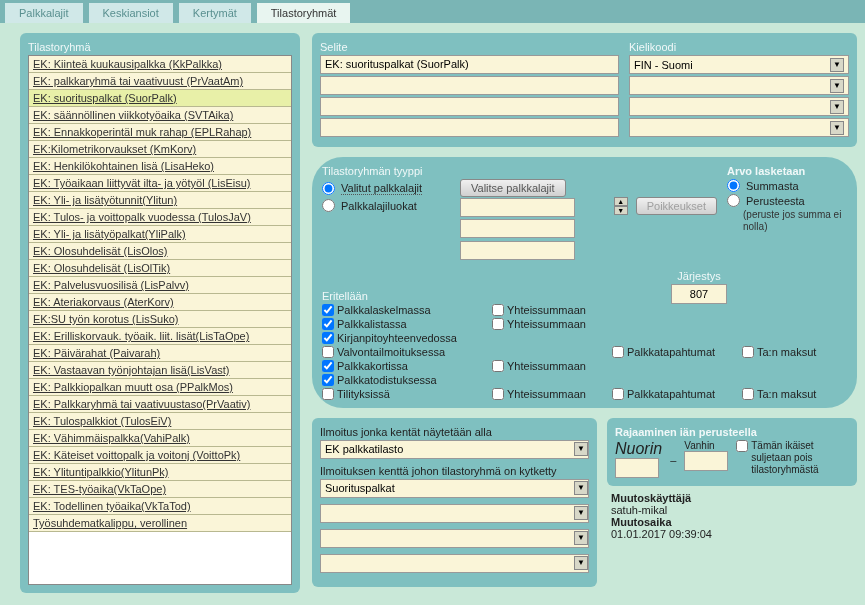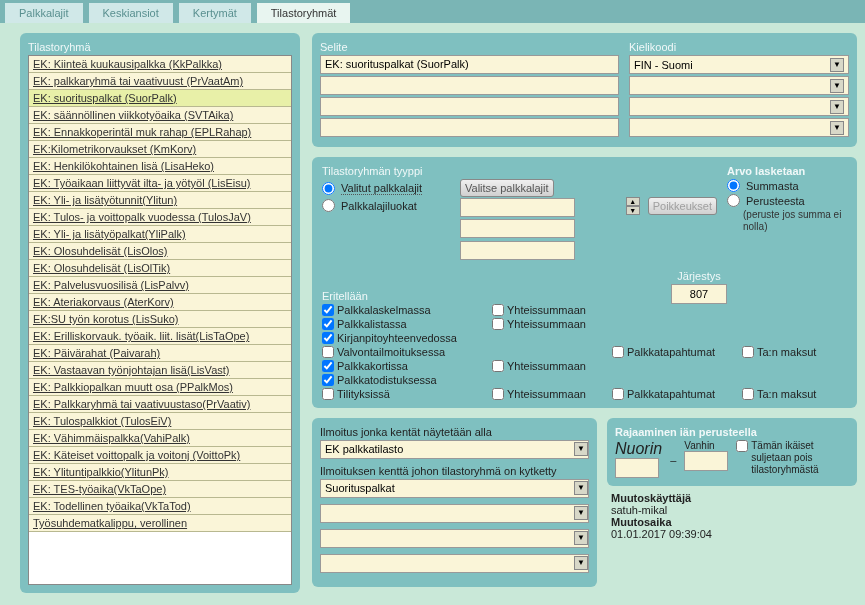--- a/index.html
+++ b/index.html
@@ -25,30 +25,30 @@
 .list-item.selected { background: #e8f0a8; }
 
 .top-grid { display: flex; gap: 10px; }
 .selite-col { flex: 1; }
 .kieli-col { width: 220px; }
 
 .yellow-input { background: #faf5d8; border: 1px solid #999; padding: 2px 4px; width: 100%; height: 19px; margin-bottom: 2px; }
 .dropdown { background: #faf5d8; border: 1px solid #999; padding: 2px 4px; width: 100%; height: 19px; margin-bottom: 2px; display: flex; justify-content: space-between; align-items: center; }
 .dropdown .arrow { background: #d8d8c8; border: 1px solid #888; width: 14px; height: 14px; text-align: center; line-height: 12px; font-size: 8px; }
 
-.middle-panel { padding: 8px 10px; }
+.middle-panel { padding: 8px 10px; border-radius: 31px; }
 .type-row { display: flex; align-items: center; gap: 8px; }
 .type-left { width: 130px; }
 .type-mid { flex: 1; }
 
 .radio-row { display: flex; align-items: center; gap: 4px; margin: 2px 0; color: #222; }
 .radio-row input { margin-right: 2px; }
 .dotted-label { border-bottom: 1px dotted #555; }
 
-.btn { background: linear-gradient(#f0f0f0,#d0d0d0); border: 1px solid #888; padding: 2px 4px; border-radius: 3px; cursor: pointer; color: #555; font-size: 11px; }
+.btn { background: linear-gradient(#f0f0f0,#d0d0d0); border: 1px solid #888; padding: 2px 10px; border-radius: 3px; cursor: pointer; color: #555; font-size: 11px; }
 .btn.disabled { color: #a0a0a0; }
 
 .slim-dd { background: #faf5d8; border: 1px solid #999; height: 19px; width: 115px; display: inline-flex; align-items: center; margin-bottom: 2px;}
 .slim-dd .body { flex: 1; padding: 0 3px; }
 .spinner { display: flex; flex-direction: column; margin-left: 1px;}
 .spinner span { background: #d8d8c8; border: 1px solid #888; width: 14px; height: 9px; font-size: 7px; text-align: center; line-height: 7px;}
 
 .eritel-section { margin-top: 8px; }
 .eritel-section .label { color: #f0f8f8; }
 .check-grid { display: grid; grid-template-columns: 170px 120px 130px 90px; row-gap: 2px; align-items: center; color: #222;}

